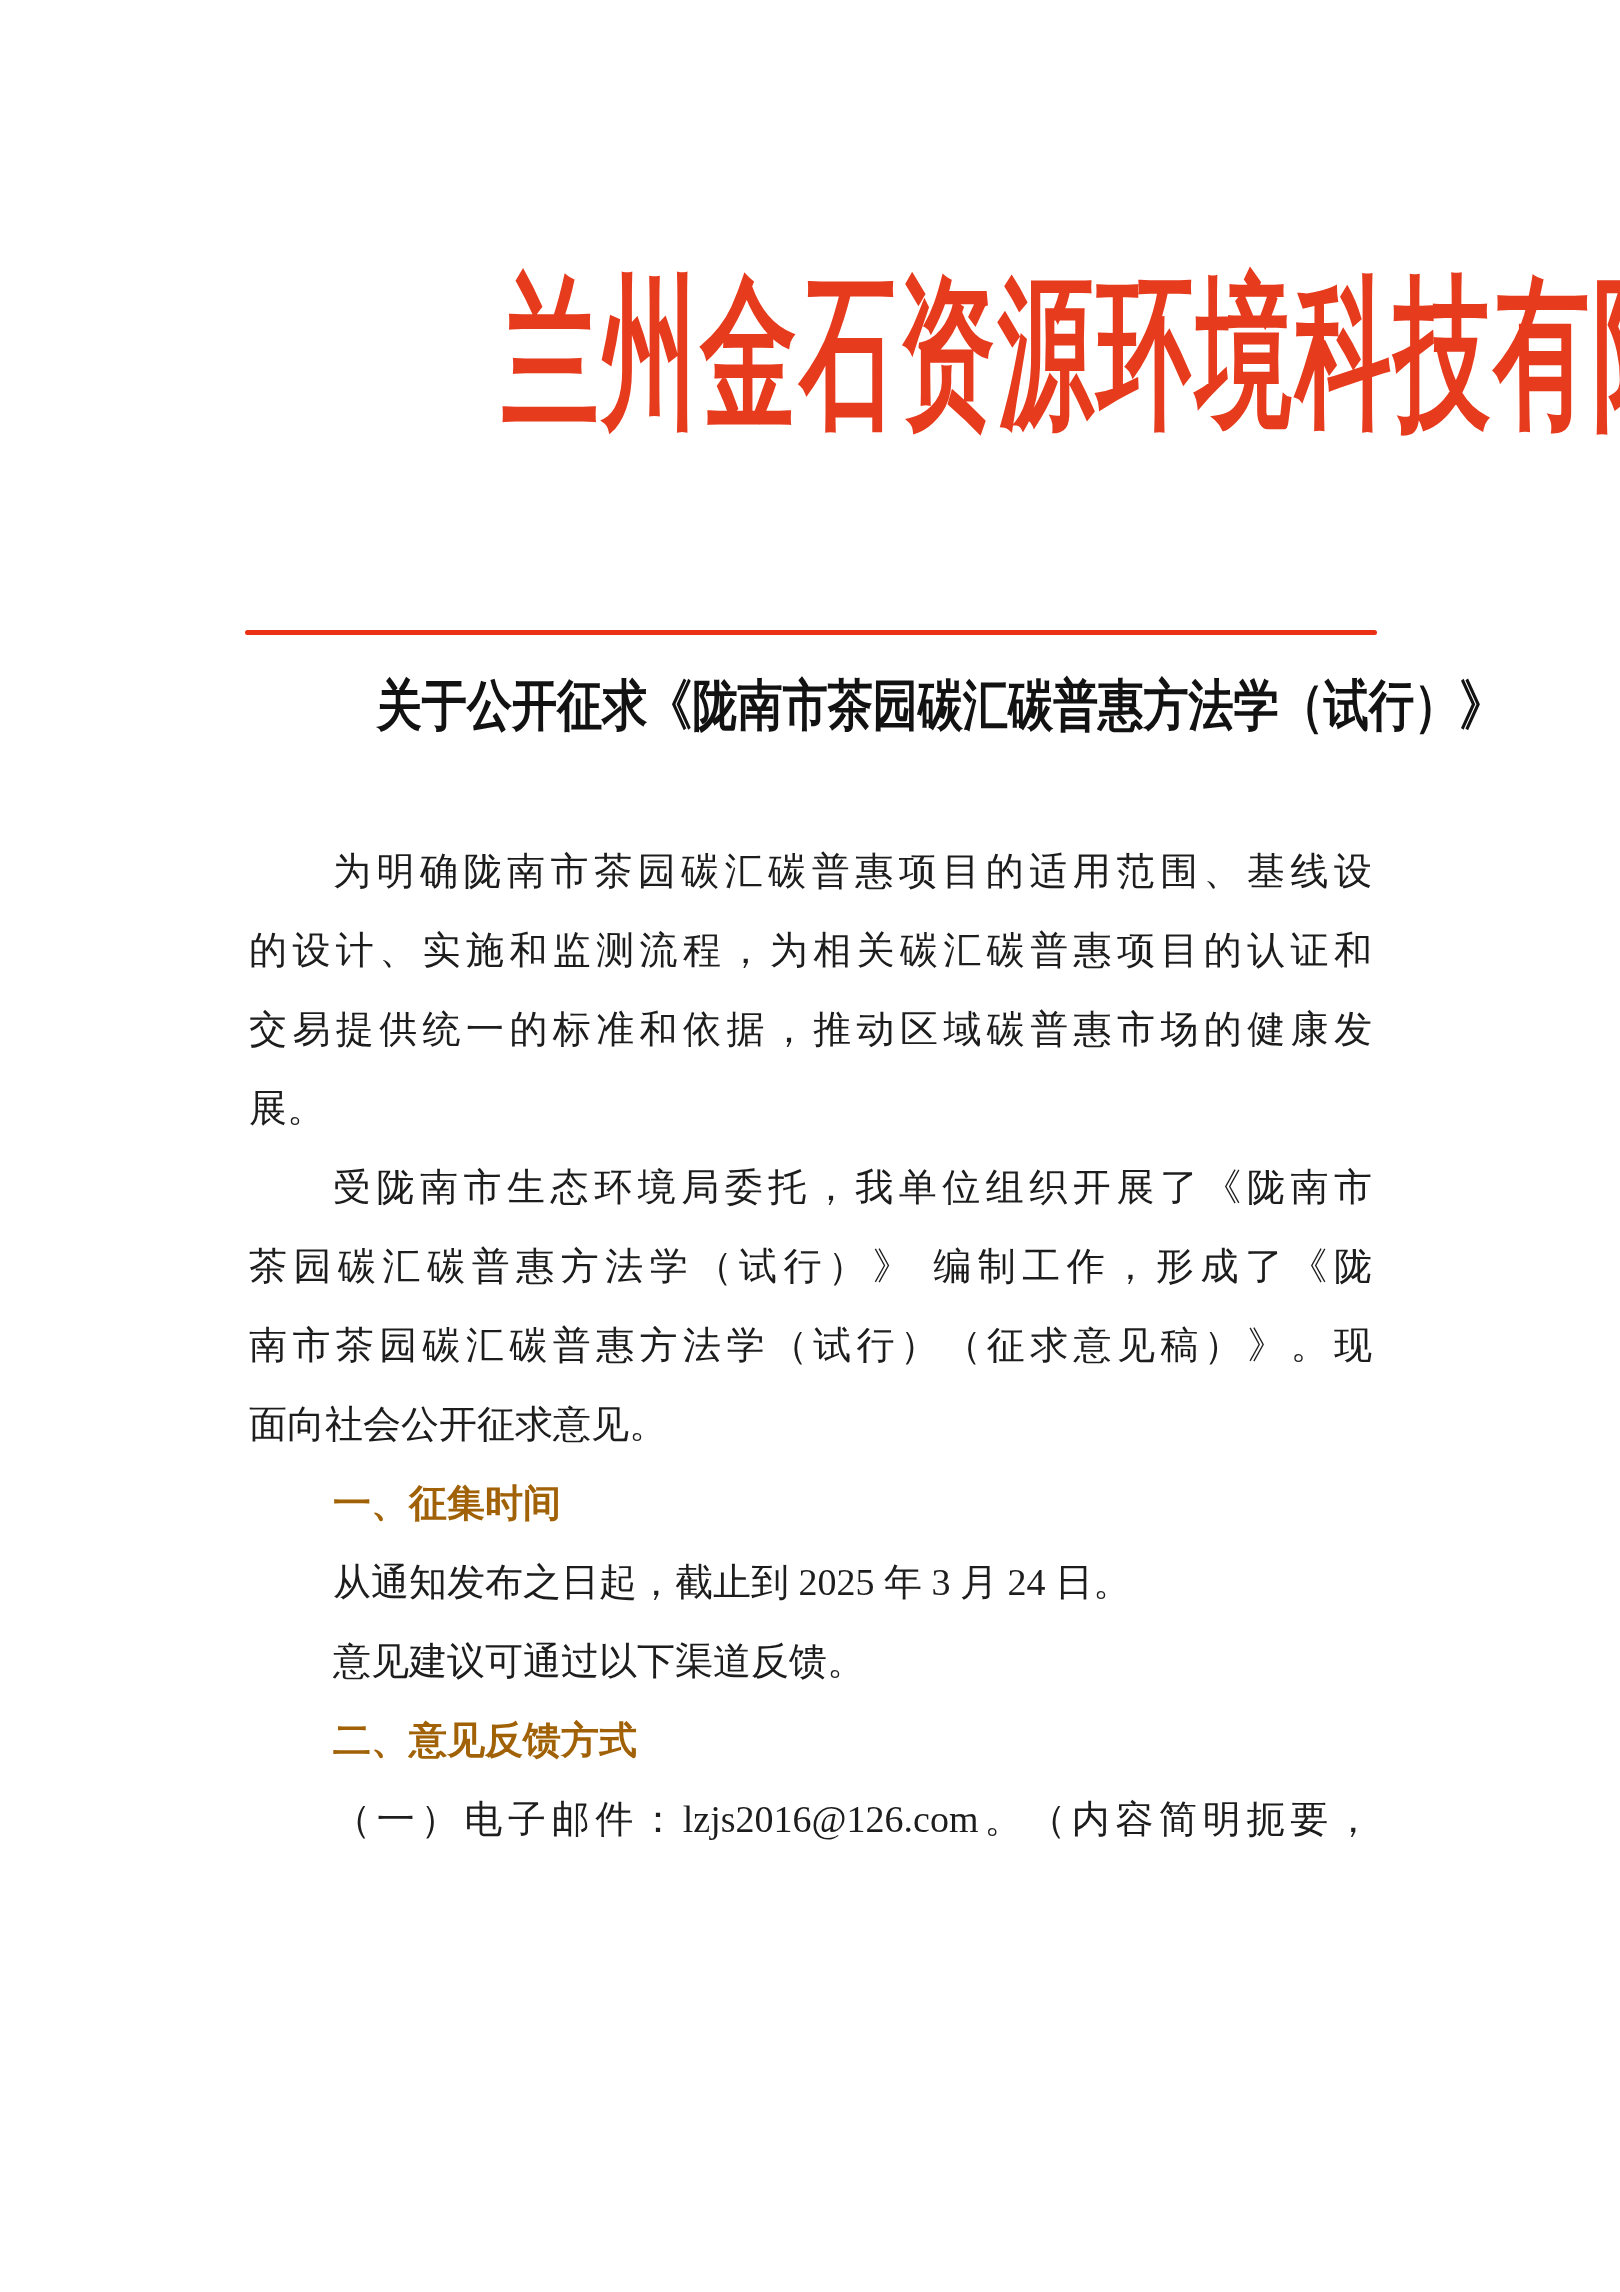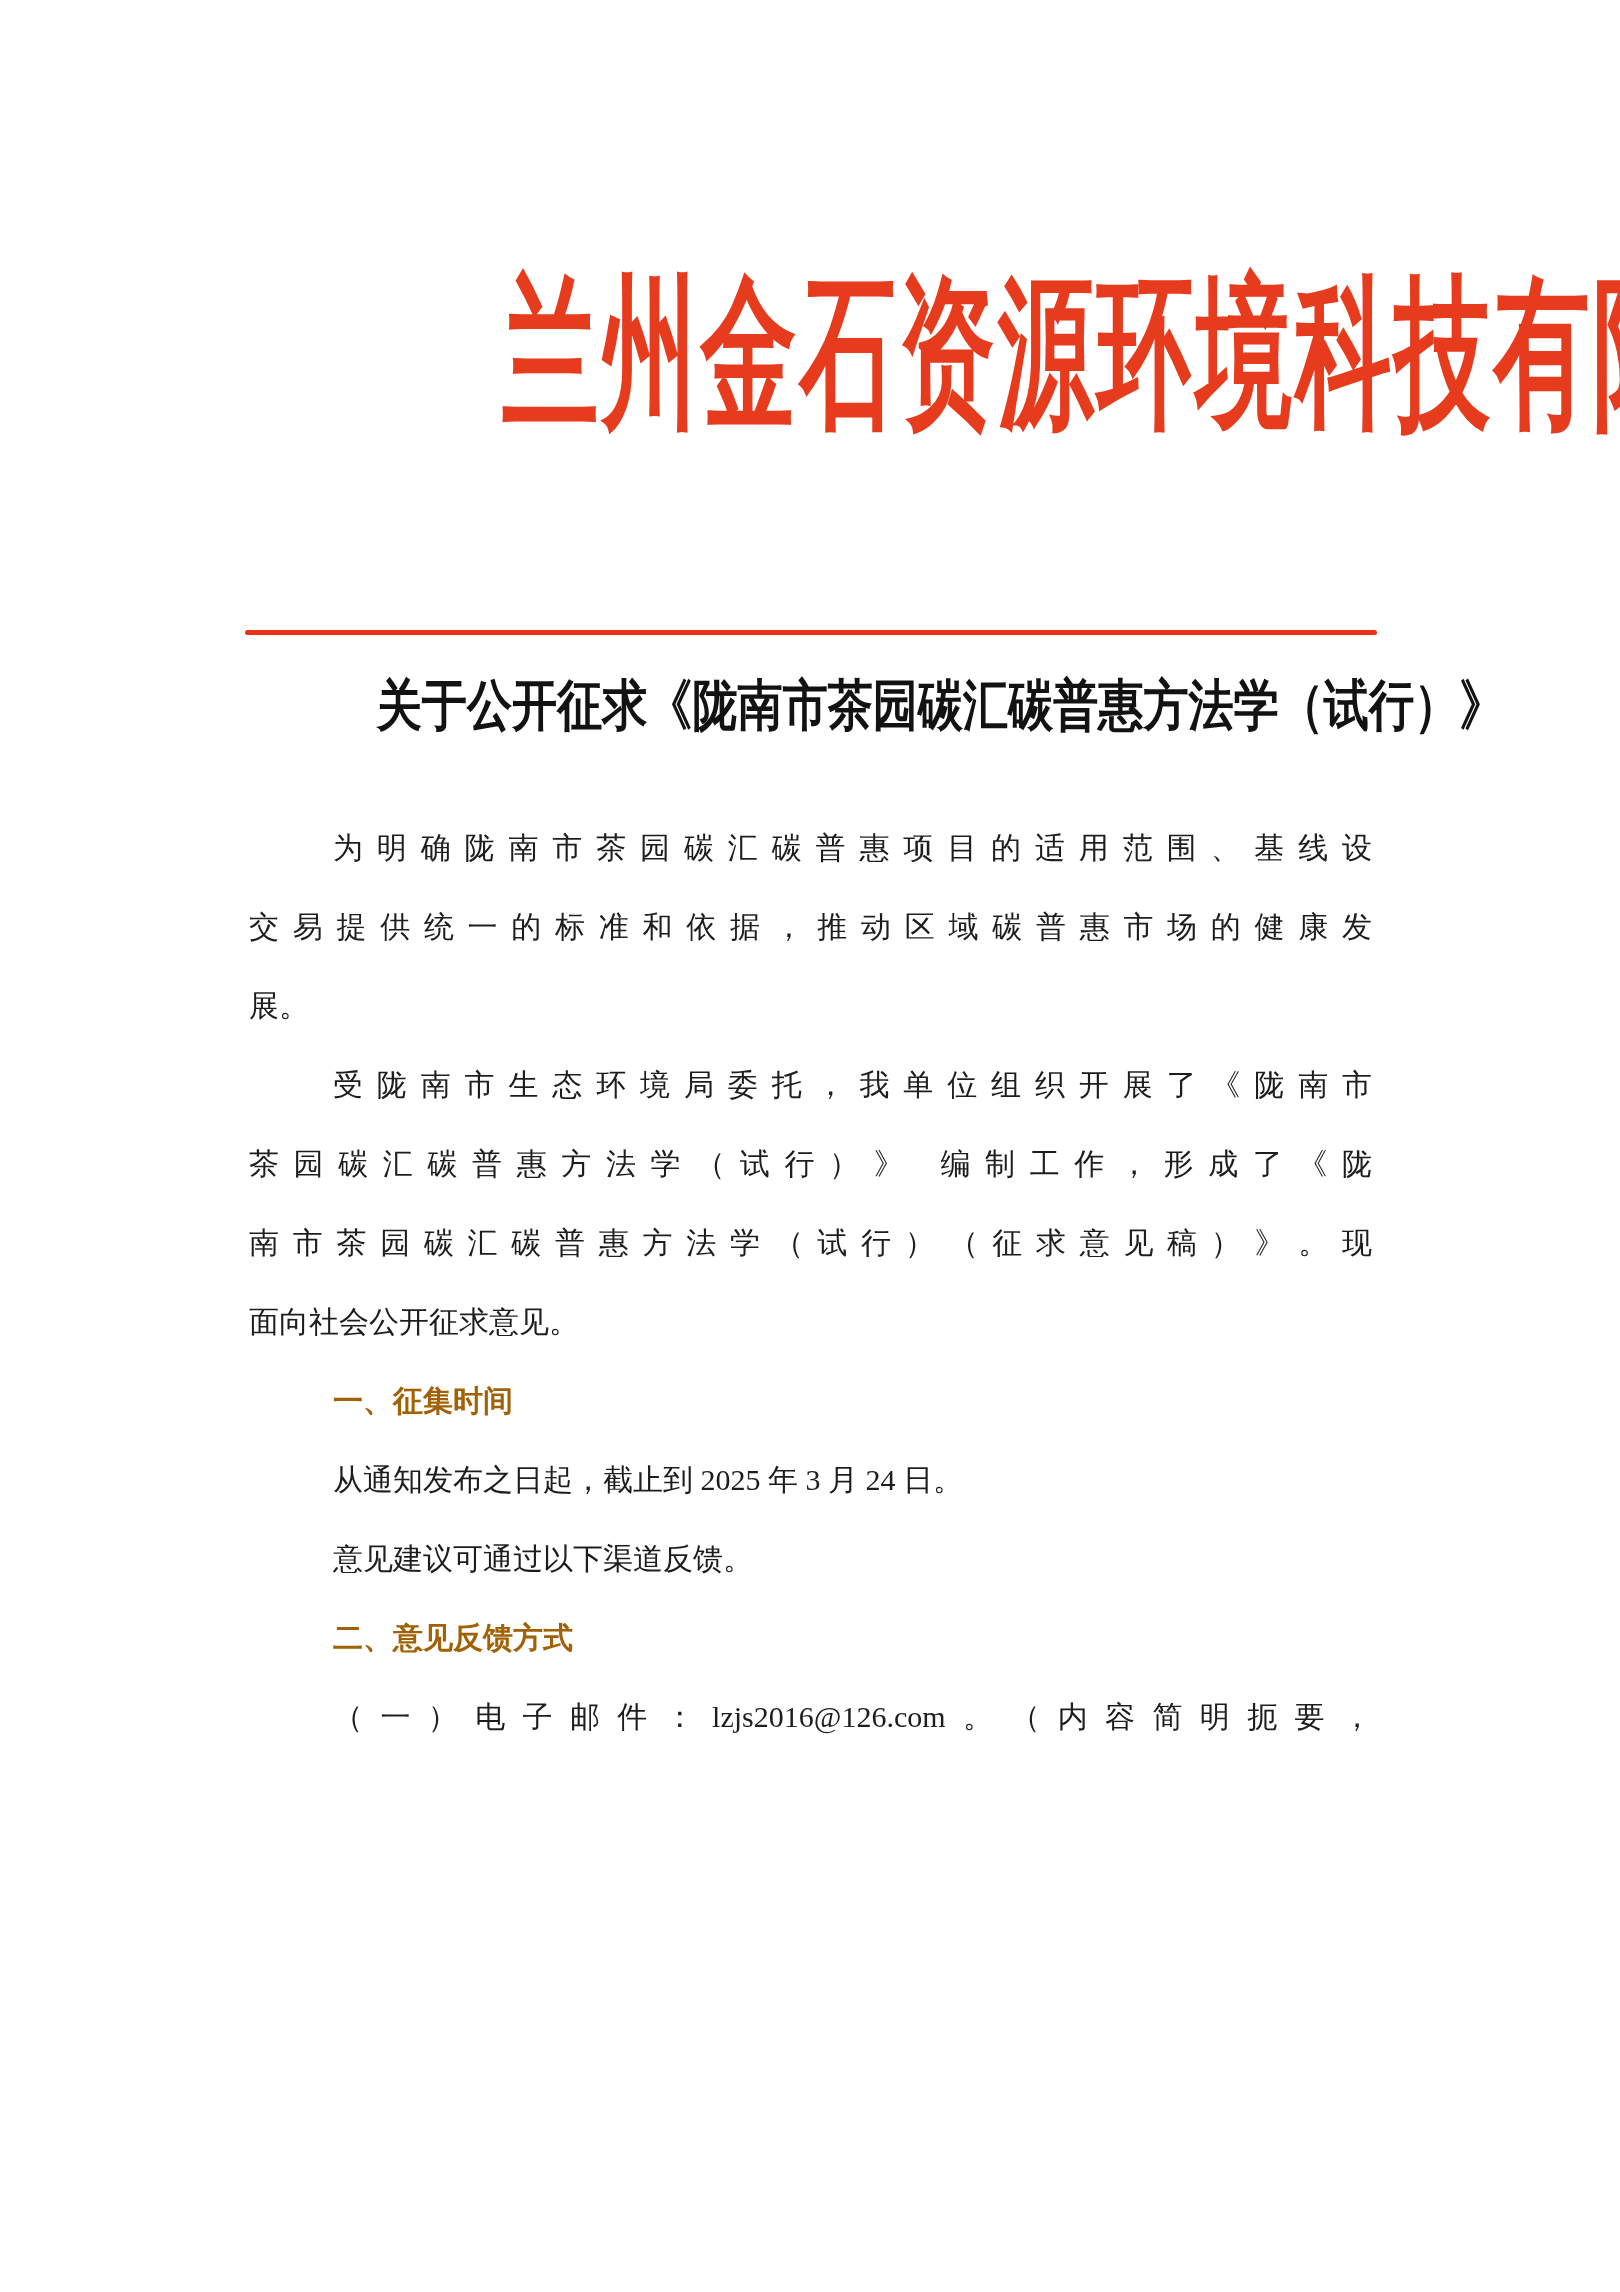--- a/index.html
+++ b/index.html
@@ -63,24 +63,24 @@
   .title-line .tl-inner{
     display:inline-block;
     font-size:55px;
     transform:scaleX(0.82);
     transform-origin:center;
     white-space:nowrap;
   }
   
   .doc-body{
     position:absolute;
-    top:808px;
+    top:832px;
     left:249px;
     width:1123px;
-    font-size:30px;
+    font-size:38px;
   }
   .body-line{
     height:79px;
     line-height:79px;
     white-space:nowrap;
   }
   .body-line.j{
     white-space:normal;
     text-align:justify;
     text-align-last:justify;
@@ -112,20 +112,21 @@
   <div class="red-divider"></div>
 
   <div class="doc-title">
     <div class="title-line">
       <span class="tl-inner">关于公开征求《陇南市茶园碳汇碳普惠方法学（试行）》</span>
     </div>
   </div>
 
   <div class="doc-body">
       <div class="body-line j ind">为明确陇南市茶园碳汇碳普惠项目的适用范围、基线设</div>
+      <div class="body-line j">的设计、实施和监测流程，为相关碳汇碳普惠项目的认证和</div>
       <div class="body-line j">交易提供统一的标准和依据，推动区域碳普惠市场的健康发</div>
       <div class="body-line l">展。</div>
       <div class="body-line j ind">受陇南市生态环境局委托，我单位组织开展了《陇南市</div>
       <div class="body-line j">茶园碳汇碳普惠方法学（试行）》 编制工作，形成了《陇</div>
       <div class="body-line j">南市茶园碳汇碳普惠方法学（试行）（征求意见稿）》。现</div>
       <div class="body-line l">面向社会公开征求意见。</div>
       <div class="body-line l heading ind">一、征集时间</div>
       <div class="body-line l ind">从通知发布之日起，截止到 2025 年 3 月 24 日。</div>
       <div class="body-line l ind">意见建议可通过以下渠道反馈。</div>
       <div class="body-line l heading ind">二、意见反馈方式</div>

